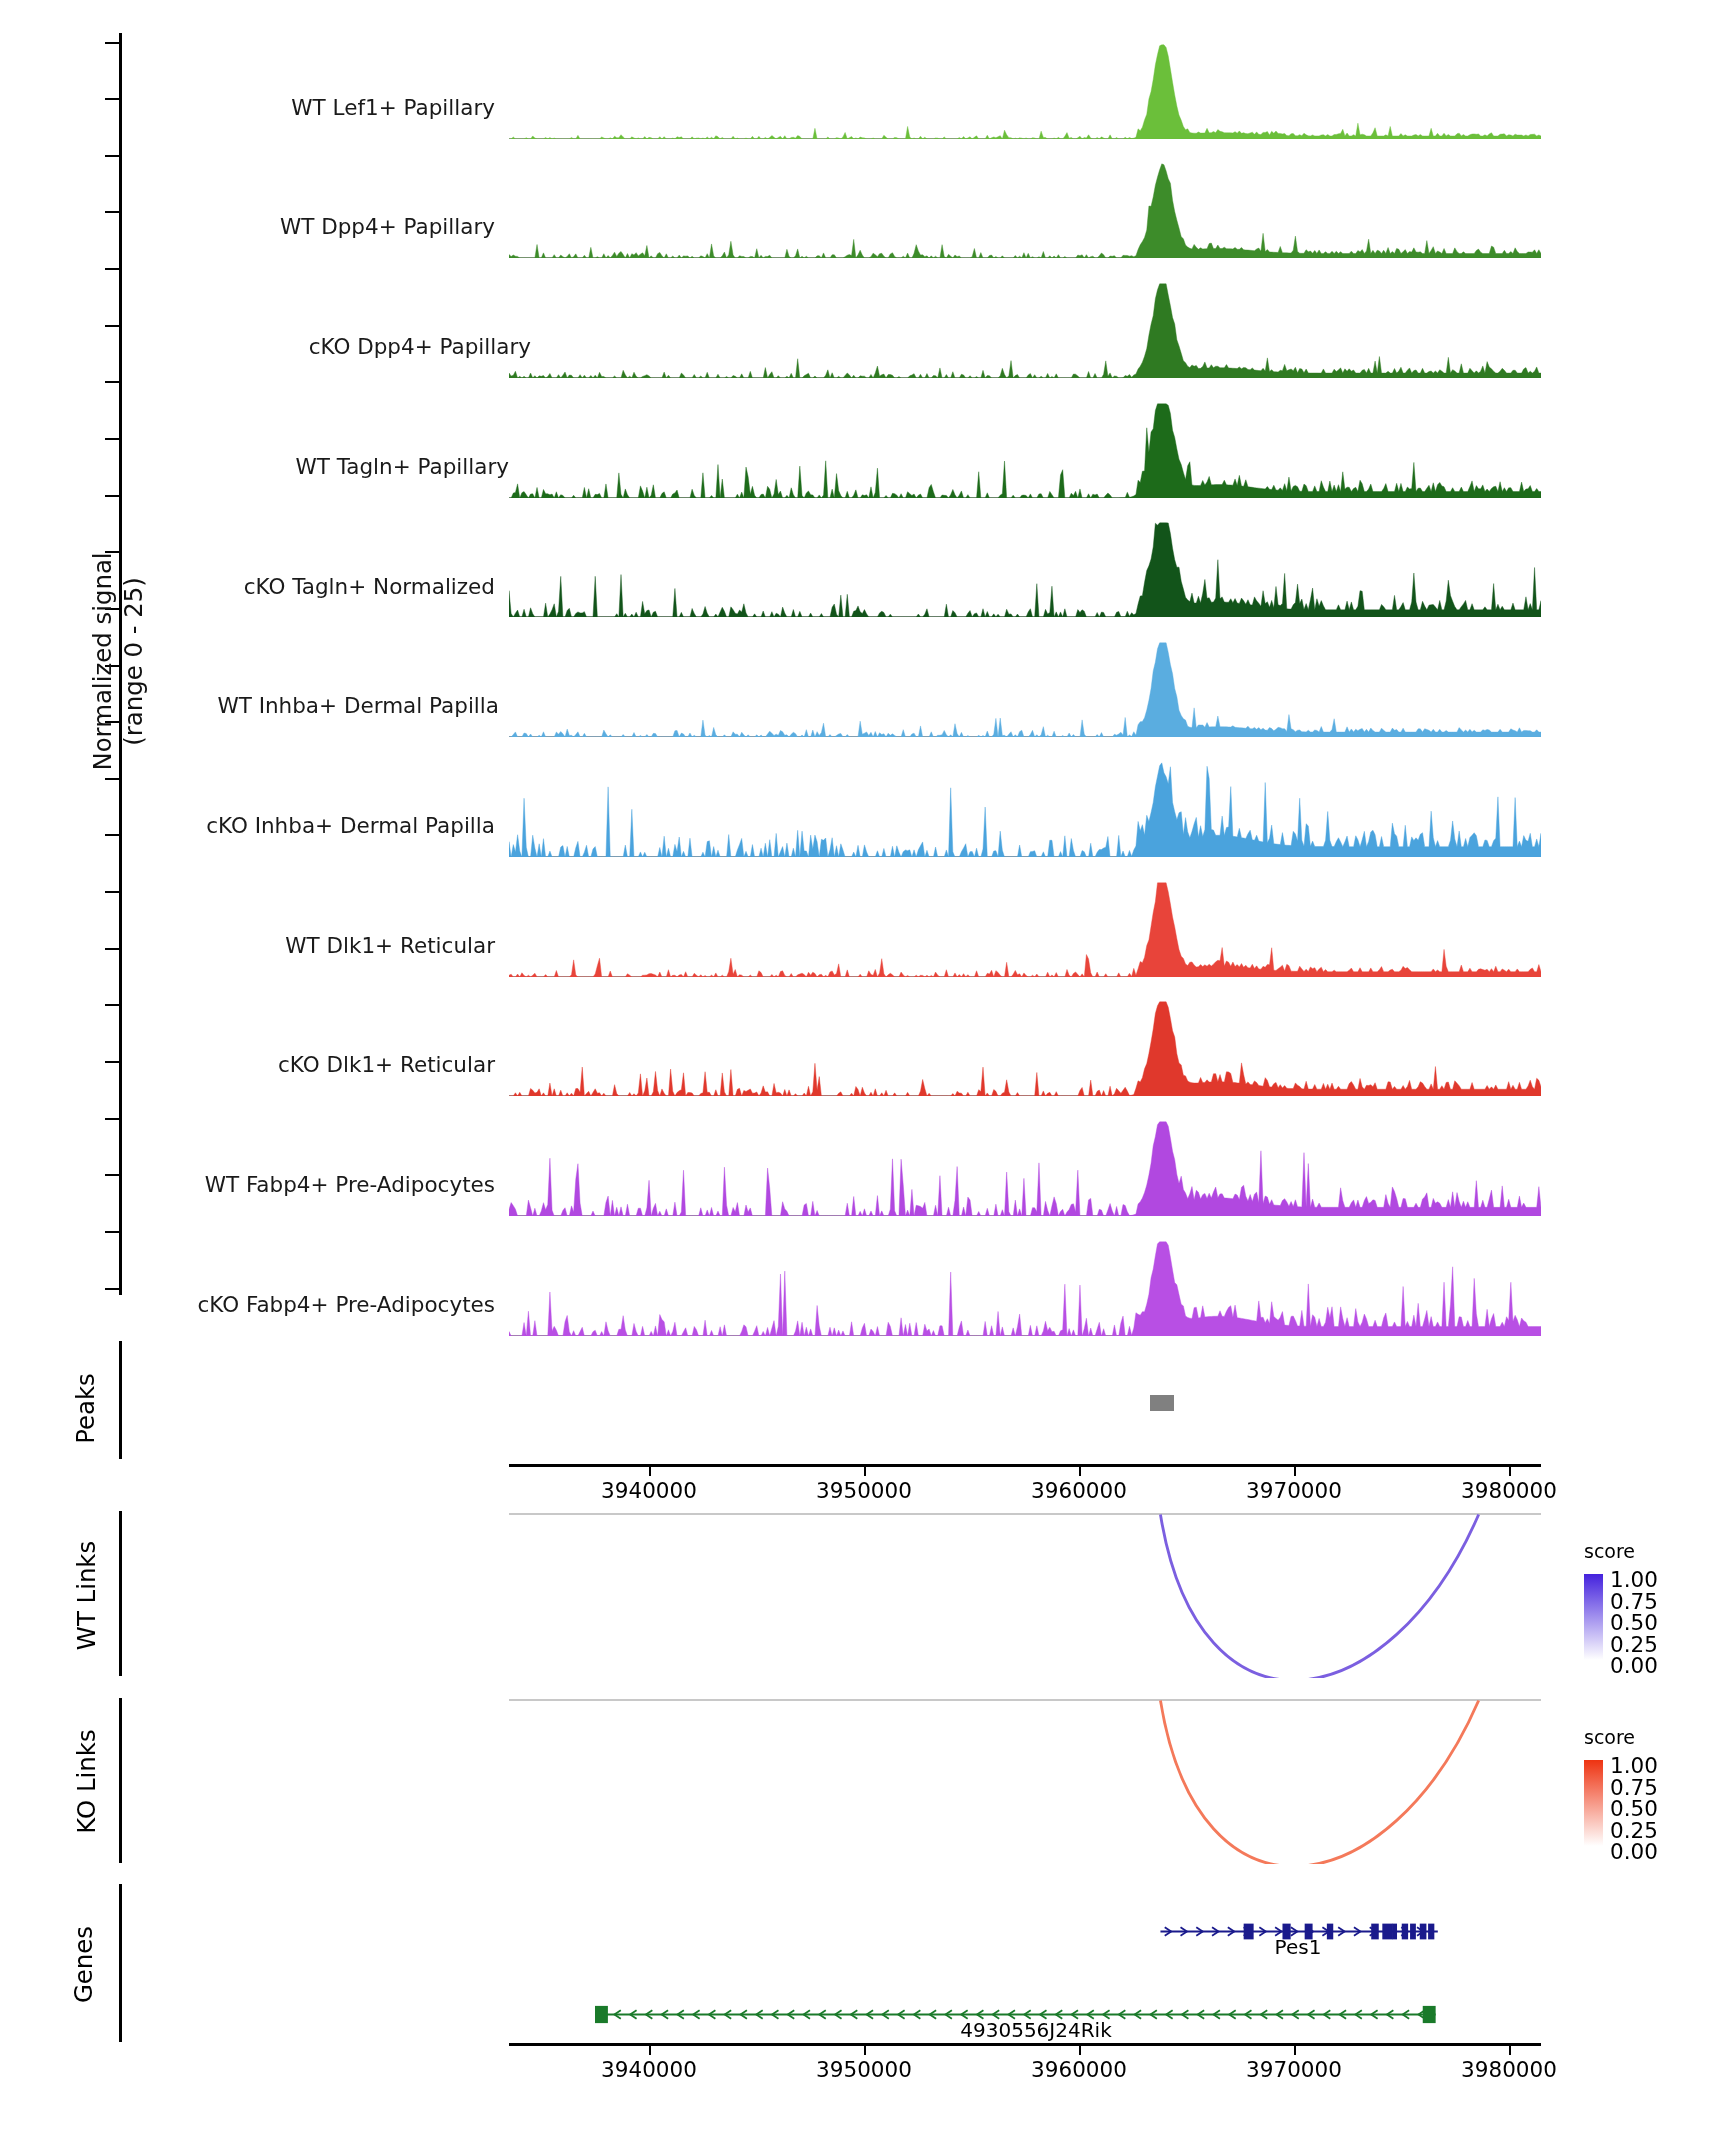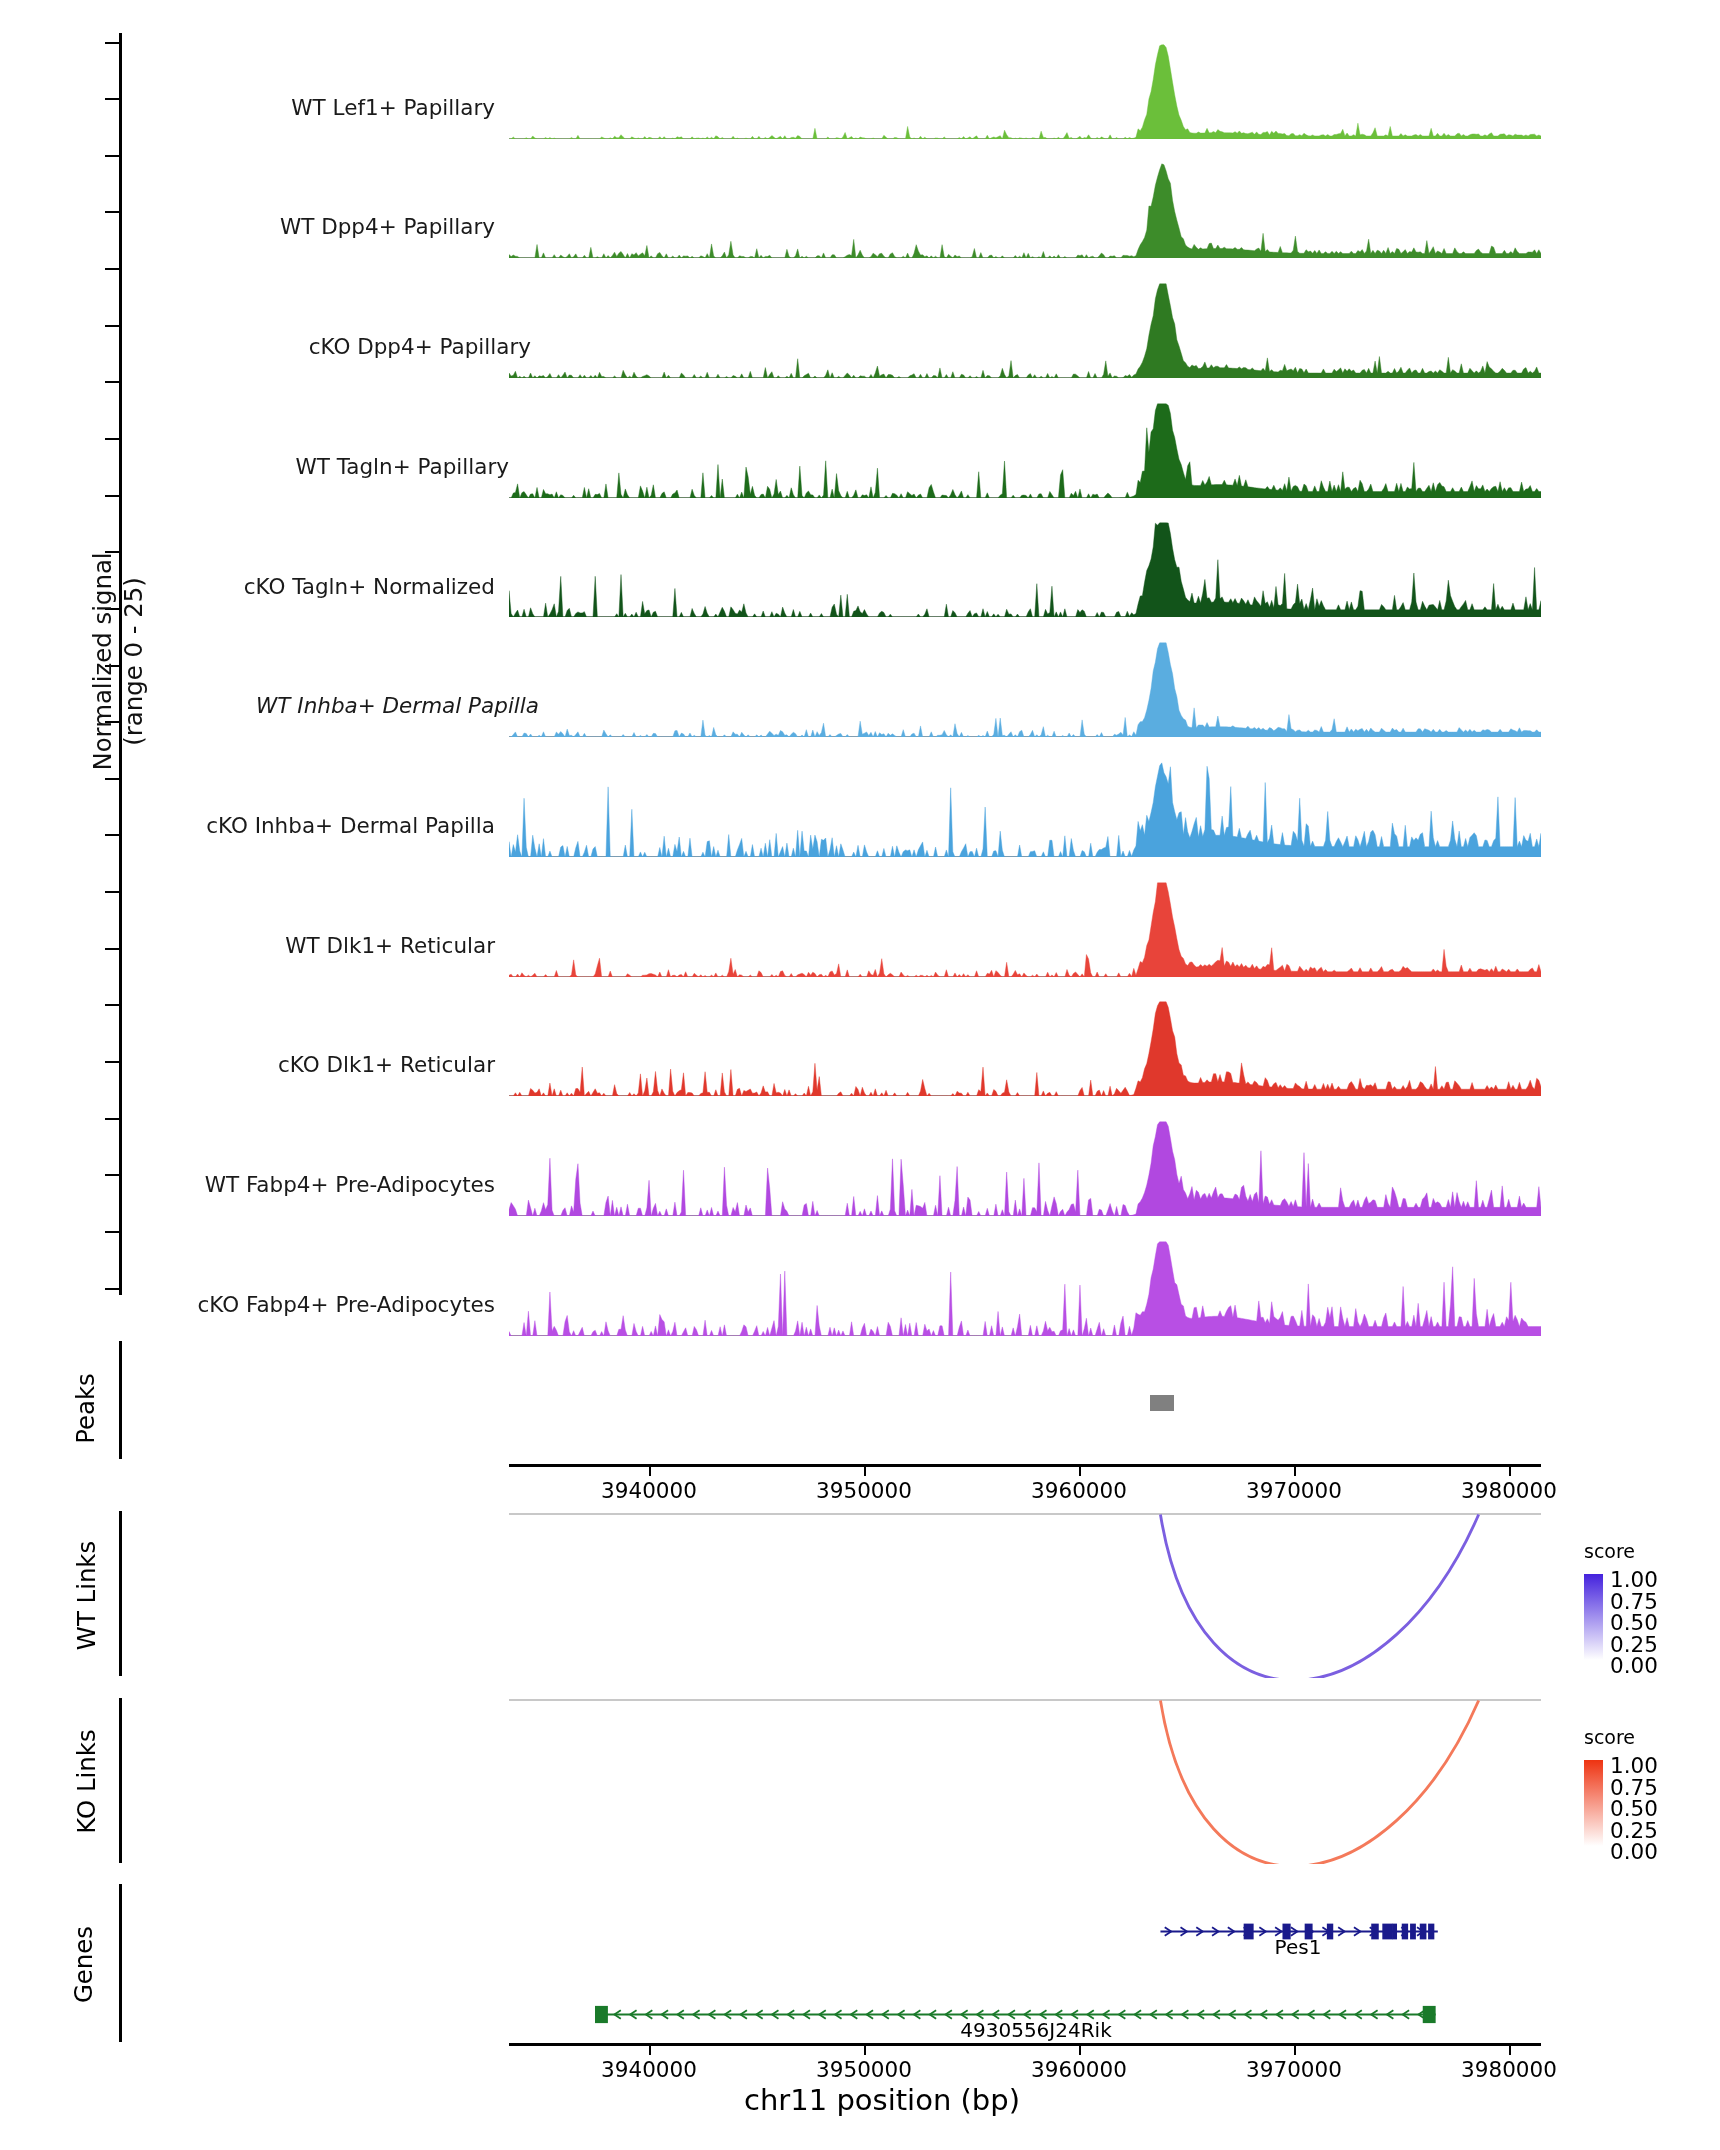--- a/index.html
+++ b/index.html
@@ -273,21 +273,21 @@
           <path d="M 0,136 L 0.0,136.0 L 3.0,136.0 L 6.0,129.1 L 9.0,128.2 L 12.0,116.2 L 15.0,136.0 L 18.0,128.6 L 21.0,127.0 L 24.1,131.6 L 27.1,136.0 L 30.1,130.5 L 33.1,130.1 L 36.1,136.0 L 39.1,121.2 L 42.1,136.0 L 45.1,136.0 L 48.1,124.0 L 51.1,130.1 L 54.1,130.1 L 57.1,131.6 L 60.1,130.5 L 63.1,136.0 L 66.1,127.3 L 69.1,136.0 L 72.2,131.4 L 75.2,132.4 L 78.2,136.0 L 81.2,136.0 L 84.2,136.0 L 87.2,136.0 L 90.2,132.2 L 93.2,136.0 L 96.2,136.0 L 99.2,136.0 L 102.2,136.0 L 105.2,121.2 L 108.2,136.0 L 111.2,123.0 L 114.2,136.0 L 117.2,136.0 L 120.3,130.9 L 123.3,131.2 L 126.3,129.6 L 129.3,136.0 L 132.3,136.0 L 135.3,116.3 L 138.3,136.0 L 141.3,136.0 L 144.3,136.0 L 147.3,136.0 L 150.3,136.0 L 153.3,100.8 L 156.3,130.9 L 159.3,136.0 L 162.3,123.3 L 165.3,131.5 L 168.4,136.0 L 171.4,136.0 L 174.4,136.0 L 177.4,136.0 L 180.4,136.0 L 183.4,119.0 L 186.4,126.3 L 189.4,136.0 L 192.4,120.8 L 195.4,136.0 L 198.4,132.3 L 201.4,117.5 L 204.4,136.0 L 207.4,136.0 L 210.4,136.0 L 213.4,129.8 L 216.5,127.4 L 219.5,136.0 L 222.5,136.0 L 225.5,136.0 L 228.5,130.5 L 231.5,128.9 L 234.5,124.8 L 237.5,136.0 L 240.5,136.0 L 243.5,136.0 L 246.5,136.0 L 249.5,136.0 L 252.5,136.0 L 255.5,123.6 L 258.5,132.4 L 261.5,136.0 L 264.6,136.0 L 267.6,136.0 L 270.6,100.7 L 273.6,136.0 L 276.6,136.0 L 279.6,136.0 L 282.6,132.4 L 285.6,136.0 L 288.6,136.0 L 291.6,89.1 L 294.6,136.0 L 297.6,109.4 L 300.6,136.0 L 303.6,136.0 L 306.6,136.0 L 309.6,136.0 L 312.7,136.0 L 315.7,136.0 L 318.7,130.6 L 321.7,136.0 L 324.7,127.7 L 327.7,136.0 L 330.7,92.6 L 333.7,106.3 L 336.7,130.6 L 339.7,119.7 L 342.7,132.2 L 345.7,136.0 L 348.7,136.0 L 351.7,131.1 L 354.7,130.5 L 357.7,136.0 L 360.8,119.7 L 363.8,123.9 L 366.8,136.0 L 369.8,130.3 L 372.8,110.0 L 375.8,131.1 L 378.8,126.2 L 381.8,136.0 L 384.8,136.0 L 387.8,132.3 L 390.8,136.0 L 393.8,121.7 L 396.8,131.3 L 399.8,136.0 L 402.8,136.0 L 405.8,91.3 L 408.9,132.4 L 411.9,136.0 L 414.9,129.0 L 417.9,126.2 L 420.9,131.4 L 423.9,131.7 L 426.9,136.0 L 429.9,136.0 L 432.9,131.7 L 435.9,136.0 L 438.9,131.9 L 441.9,83.9 L 444.9,136.0 L 447.9,136.0 L 450.9,123.5 L 453.9,136.0 L 457.0,101.8 L 460.0,125.7 L 463.0,132.5 L 466.0,136.0 L 469.0,136.0 L 472.0,126.7 L 475.0,136.0 L 478.0,136.0 L 481.0,132.0 L 484.0,124.6 L 487.0,136.0 L 490.0,136.0 L 493.0,131.6 L 496.0,132.5 L 499.0,131.5 L 502.0,136.0 L 505.1,120.4 L 508.1,136.0 L 511.1,128.2 L 514.1,94.2 L 517.1,136.0 L 520.1,136.0 L 523.1,136.0 L 526.1,132.4 L 529.1,136.0 L 532.1,136.0 L 535.1,129.5 L 538.1,129.9 L 541.1,132.0 L 544.1,136.0 L 547.1,130.0 L 550.1,136.0 L 553.2,136.0 L 556.2,127.2 L 559.2,129.9 L 562.2,132.5 L 565.2,130.4 L 568.2,136.0 L 571.2,132.1 L 574.2,130.4 L 577.2,136.0 L 580.2,136.0 L 583.2,136.0 L 586.2,121.5 L 589.2,117.0 L 592.2,127.2 L 595.2,136.0 L 598.2,136.0 L 601.3,136.0 L 604.3,131.8 L 607.3,132.3 L 610.3,132.5 L 613.3,136.0 L 616.3,131.3 L 619.3,124.0 L 622.3,131.4 L 625.3,136.0 L 628.3,132.0 L 631.3,126.1 L 634.3,136.0 L 637.3,136.0 L 640.3,131.3 L 643.3,136.0 L 646.3,136.0 L 649.4,136.0 L 652.4,136.0 L 655.4,99.2 L 658.4,136.0 L 661.4,136.0 L 664.4,136.0 L 667.4,128.7 L 670.4,136.0 L 673.4,136.0 L 676.4,136.0 L 679.4,136.0 L 682.4,136.0 L 685.4,132.0 L 688.4,129.9 L 691.4,84.2 L 694.4,136.0 L 697.5,136.0 L 700.5,136.0 L 703.5,132.0 L 706.5,136.0 L 709.5,136.0 L 712.5,136.0 L 715.5,132.3 L 718.5,131.9 L 721.5,132.5 L 724.5,136.0 L 727.5,130.3 L 730.5,136.0 L 733.5,136.0 L 736.5,136.0 L 739.5,130.3 L 742.5,130.0 L 745.6,136.0 L 748.6,136.0 L 751.6,136.0 L 754.6,126.8 L 757.6,131.3 L 760.6,136.0 L 763.6,136.0 L 766.6,136.0 L 769.6,103.6 L 772.6,96.3 L 775.6,136.0 L 778.6,136.0 L 781.6,136.0 L 784.6,129.3 L 787.6,132.5 L 790.6,126.6 L 793.7,136.0 L 796.7,123.3 L 799.7,136.0 L 802.7,136.0 L 805.7,136.0 L 808.7,130.1 L 811.7,136.0 L 814.7,130.6 L 817.7,131.8 L 820.7,130.5 L 823.7,136.0 L 826.7,136.0 L 829.7,136.0 L 832.7,132.1 L 835.7,129.1 L 838.7,131.7 L 841.8,135.9 L 844.8,135.9 L 847.8,135.9 L 850.8,135.9 L 853.8,135.8 L 856.8,135.8 L 859.8,135.6 L 862.8,128.1 L 865.8,135.0 L 868.8,134.3 L 871.8,133.1 L 874.8,131.0 L 877.8,111.0 L 880.8,114.1 L 883.8,98.6 L 886.8,98.0 L 889.9,37.6 L 892.9,72.0 L 895.9,43.5 L 898.9,38.9 L 901.9,13.4 L 904.9,4.0 L 907.9,4.0 L 910.9,4.0 L 913.9,4.0 L 916.9,4.0 L 919.9,6.1 L 922.9,17.4 L 925.9,41.0 L 928.9,51.0 L 931.9,67.3 L 934.9,81.5 L 938.0,89.2 L 941.0,100.1 L 944.0,110.1 L 947.0,90.9 L 950.0,85.2 L 953.0,117.6 L 956.0,118.3 L 959.0,118.5 L 962.0,118.5 L 965.0,118.3 L 968.0,111.4 L 971.0,117.9 L 974.0,113.5 L 977.0,105.8 L 980.0,117.4 L 983.0,117.3 L 986.1,117.2 L 989.1,117.2 L 992.1,117.2 L 995.1,117.2 L 998.1,111.0 L 1001.1,117.4 L 1004.1,117.6 L 1007.1,117.8 L 1010.1,118.0 L 1013.1,109.3 L 1016.1,118.6 L 1019.1,104.2 L 1022.1,119.2 L 1025.1,119.6 L 1028.1,110.4 L 1031.1,120.3 L 1034.2,120.7 L 1037.2,121.1 L 1040.2,121.5 L 1043.2,121.9 L 1046.2,122.2 L 1049.2,122.6 L 1052.2,123.0 L 1055.2,123.3 L 1058.2,119.9 L 1061.2,123.9 L 1064.2,124.2 L 1067.2,118.0 L 1070.2,124.8 L 1073.2,125.0 L 1076.2,121.8 L 1079.2,125.4 L 1082.3,115.9 L 1085.3,125.8 L 1088.3,106.7 L 1091.3,126.1 L 1094.3,119.8 L 1097.3,118.3 L 1100.3,120.3 L 1103.3,126.5 L 1106.3,126.6 L 1109.3,116.5 L 1112.3,118.7 L 1115.3,126.8 L 1118.3,126.8 L 1121.3,126.8 L 1124.3,119.0 L 1127.3,126.9 L 1130.4,126.9 L 1133.4,111.8 L 1136.4,120.7 L 1139.4,127.0 L 1142.4,127.0 L 1145.4,112.2 L 1148.4,127.0 L 1151.4,117.9 L 1154.4,127.0 L 1157.4,117.3 L 1160.4,127.0 L 1163.4,99.3 L 1166.4,123.6 L 1169.4,120.8 L 1172.4,121.1 L 1175.4,127.0 L 1178.5,122.7 L 1181.5,121.1 L 1184.5,127.0 L 1187.5,111.0 L 1190.5,116.0 L 1193.5,127.0 L 1196.5,127.0 L 1199.5,123.4 L 1202.5,116.5 L 1205.5,127.0 L 1208.5,127.0 L 1211.5,127.0 L 1214.5,127.0 L 1217.5,127.0 L 1220.5,122.7 L 1223.5,115.8 L 1226.6,127.0 L 1229.6,127.0 L 1232.6,127.0 L 1235.6,127.0 L 1238.6,115.4 L 1241.6,127.0 L 1244.6,115.5 L 1247.6,127.0 L 1250.6,127.0 L 1253.6,120.6 L 1256.6,123.4 L 1259.6,122.7 L 1262.6,86.1 L 1265.6,127.0 L 1268.6,122.2 L 1271.6,122.0 L 1274.7,127.0 L 1277.7,127.0 L 1280.7,122.4 L 1283.7,118.2 L 1286.7,127.0 L 1289.7,114.7 L 1292.7,127.0 L 1295.7,117.3 L 1298.7,114.2 L 1301.7,119.2 L 1304.7,120.2 L 1307.7,127.0 L 1310.7,127.0 L 1313.7,127.0 L 1316.7,121.6 L 1319.7,127.0 L 1322.8,127.0 L 1325.8,127.0 L 1328.8,120.7 L 1331.8,127.0 L 1334.8,127.0 L 1337.8,127.0 L 1340.8,119.8 L 1343.8,112.0 L 1346.8,127.0 L 1349.8,118.6 L 1352.8,123.1 L 1355.8,123.1 L 1358.8,117.6 L 1361.8,127.0 L 1364.8,123.4 L 1367.8,127.0 L 1370.9,122.6 L 1373.9,120.2 L 1376.9,119.5 L 1379.9,127.0 L 1382.9,113.2 L 1385.9,127.0 L 1388.9,121.6 L 1391.9,127.0 L 1394.9,121.8 L 1397.9,121.5 L 1400.9,127.0 L 1403.9,127.0 L 1406.9,127.0 L 1409.9,127.0 L 1412.9,113.7 L 1415.9,127.0 L 1419.0,123.5 L 1422.0,123.2 L 1425.0,118.5 L 1428.0,127.0 L 1431.0,127.0 L 1434.0,122.7 L 1437.0,127.0 L 1440.0,127.0 L 1440,136 Z" fill="#1d6b1a" stroke="#1d6b1a" stroke-width="0.6"></path>
         </svg>
       </div>
       <div class="track-label" style="top: 574px; right: 1226px;">cKO Tagln+ Normalized</div>
       <div class="track" style="top: 520px;">
         <div class="track-baseline"></div>
         <svg class="track-canvas" viewBox="0 0 1440 136" preserveAspectRatio="none">
           <path d="M 0,136 L 0.0,99.1 L 3.0,131.1 L 6.0,136.0 L 9.0,130.6 L 12.0,126.3 L 15.0,136.0 L 18.0,136.0 L 21.0,125.1 L 24.1,136.0 L 27.1,136.0 L 30.1,123.1 L 33.1,131.4 L 36.1,136.0 L 39.1,136.0 L 42.1,136.0 L 45.1,136.0 L 48.1,136.0 L 51.1,116.6 L 54.1,136.0 L 57.1,131.9 L 60.1,125.7 L 63.1,117.5 L 66.1,136.0 L 69.1,128.1 L 72.2,79.0 L 75.2,136.0 L 78.2,136.0 L 81.2,127.0 L 84.2,123.9 L 87.2,136.0 L 90.2,136.0 L 93.2,131.1 L 96.2,128.9 L 99.2,130.3 L 102.2,130.3 L 105.2,128.5 L 108.2,136.0 L 111.2,136.0 L 114.2,136.0 L 117.2,136.0 L 120.3,78.9 L 123.3,136.0 L 126.3,136.0 L 129.3,136.0 L 132.3,136.0 L 135.3,136.0 L 138.3,136.0 L 141.3,136.0 L 144.3,136.0 L 147.3,136.0 L 150.3,131.4 L 153.3,136.0 L 156.3,76.5 L 159.3,136.0 L 162.3,130.8 L 165.3,136.0 L 168.4,136.0 L 171.4,131.9 L 174.4,136.0 L 177.4,129.2 L 180.4,136.0 L 183.4,136.0 L 186.4,114.2 L 189.4,131.5 L 192.4,127.0 L 195.4,126.1 L 198.4,136.0 L 201.4,129.3 L 204.4,128.1 L 207.4,136.0 L 210.4,136.0 L 213.4,136.0 L 216.5,136.0 L 219.5,136.0 L 222.5,136.0 L 225.5,136.0 L 228.5,136.0 L 231.5,96.0 L 234.5,136.0 L 237.5,136.0 L 240.5,129.5 L 243.5,136.0 L 246.5,136.0 L 249.5,136.0 L 252.5,136.0 L 255.5,124.0 L 258.5,131.0 L 261.5,136.0 L 264.6,136.0 L 267.6,136.0 L 270.6,131.9 L 273.6,121.3 L 276.6,130.7 L 279.6,136.0 L 282.6,136.0 L 285.6,136.0 L 288.6,131.9 L 291.6,136.0 L 294.6,129.0 L 297.6,122.4 L 300.6,128.1 L 303.6,136.0 L 306.6,136.0 L 309.6,121.8 L 312.7,125.7 L 315.7,130.8 L 318.7,131.9 L 321.7,126.3 L 324.7,129.0 L 327.7,117.5 L 330.7,130.3 L 333.7,136.0 L 336.7,136.0 L 339.7,136.0 L 342.7,131.6 L 345.7,136.0 L 348.7,136.0 L 351.7,136.0 L 354.7,127.6 L 357.7,136.0 L 360.8,136.0 L 363.8,136.0 L 366.8,128.5 L 369.8,136.0 L 372.8,130.7 L 375.8,132.0 L 378.8,136.0 L 381.8,122.1 L 384.8,130.5 L 387.8,136.0 L 390.8,136.0 L 393.8,136.0 L 396.8,125.5 L 399.8,136.0 L 402.8,136.0 L 405.8,128.1 L 408.9,136.0 L 411.9,136.0 L 414.9,136.0 L 417.9,136.0 L 420.9,130.4 L 423.9,136.0 L 426.9,136.0 L 429.9,136.0 L 432.9,136.0 L 435.9,131.1 L 438.9,136.0 L 441.9,136.0 L 444.9,136.0 L 447.9,136.0 L 450.9,122.5 L 453.9,117.8 L 457.0,132.0 L 460.0,136.0 L 463.0,105.3 L 466.0,136.0 L 469.0,136.0 L 472.0,104.2 L 475.0,136.0 L 478.0,136.0 L 481.0,128.0 L 484.0,127.0 L 487.0,120.5 L 490.0,128.7 L 493.0,131.1 L 496.0,125.6 L 499.0,131.7 L 502.0,136.0 L 505.1,136.0 L 508.1,136.0 L 511.1,136.0 L 514.1,136.0 L 517.1,130.3 L 520.1,128.1 L 523.1,129.7 L 526.1,136.0 L 529.1,136.0 L 532.1,132.0 L 535.1,136.0 L 538.1,136.0 L 541.1,136.0 L 544.1,136.0 L 547.1,136.0 L 550.1,136.0 L 553.2,136.0 L 556.2,136.0 L 559.2,136.0 L 562.2,136.0 L 565.2,136.0 L 568.2,136.0 L 571.2,131.8 L 574.2,136.0 L 577.2,136.0 L 580.2,132.0 L 583.2,124.5 L 586.2,136.0 L 589.2,136.0 L 592.2,136.0 L 595.2,136.0 L 598.2,136.0 L 601.3,136.0 L 604.3,136.0 L 607.3,136.0 L 610.3,118.0 L 613.3,136.0 L 616.3,136.0 L 619.3,127.0 L 622.3,130.0 L 625.3,136.0 L 628.3,136.0 L 631.3,136.0 L 634.3,136.0 L 637.3,136.0 L 640.3,130.7 L 643.3,127.0 L 646.3,136.0 L 649.4,131.5 L 652.4,130.3 L 655.4,136.0 L 658.4,136.0 L 661.4,124.4 L 664.4,136.0 L 667.4,128.3 L 670.4,136.0 L 673.4,136.0 L 676.4,131.6 L 679.4,136.0 L 682.4,132.0 L 685.4,136.0 L 688.4,136.0 L 691.4,136.0 L 694.4,125.1 L 697.5,132.0 L 700.5,131.7 L 703.5,136.0 L 706.5,136.0 L 709.5,131.9 L 712.5,136.0 L 715.5,136.0 L 718.5,136.0 L 721.5,136.0 L 724.5,129.0 L 727.5,124.4 L 730.5,136.0 L 733.5,136.0 L 736.5,89.3 L 739.5,136.0 L 742.5,136.0 L 745.6,136.0 L 748.6,125.3 L 751.6,131.7 L 754.6,129.7 L 757.6,92.8 L 760.6,136.0 L 763.6,128.8 L 766.6,136.0 L 769.6,128.9 L 772.6,136.0 L 775.6,124.5 L 778.6,136.0 L 781.6,136.0 L 784.6,136.0 L 787.6,136.0 L 790.6,136.0 L 793.7,125.6 L 796.7,129.7 L 799.7,125.9 L 802.7,128.0 L 805.7,136.0 L 808.7,136.0 L 811.7,136.0 L 814.7,136.0 L 817.7,136.0 L 820.7,129.7 L 823.7,136.0 L 826.7,129.1 L 829.7,129.6 L 832.7,136.0 L 835.7,136.0 L 838.7,135.9 L 841.8,135.9 L 844.8,135.9 L 847.8,129.4 L 850.8,128.2 L 853.8,135.8 L 856.8,135.7 L 859.8,135.6 L 862.8,127.9 L 865.8,135.0 L 868.8,130.0 L 871.8,133.0 L 874.8,131.0 L 877.8,117.8 L 880.8,106.5 L 883.8,106.1 L 886.8,87.4 L 889.9,70.9 L 892.9,64.1 L 895.9,54.7 L 898.9,37.7 L 901.9,4.5 L 904.9,7.2 L 907.9,4.0 L 910.9,4.0 L 913.9,4.0 L 916.9,4.0 L 919.9,4.2 L 922.9,19.0 L 925.9,39.5 L 928.9,55.8 L 931.9,66.3 L 934.9,66.1 L 938.0,86.0 L 941.0,96.8 L 944.0,108.3 L 947.0,112.1 L 950.0,114.4 L 953.0,102.5 L 956.0,116.3 L 959.0,116.5 L 962.0,106.9 L 965.0,116.3 L 968.0,102.7 L 971.0,83.4 L 974.0,109.8 L 977.0,109.0 L 980.0,115.2 L 983.0,115.1 L 986.1,109.5 L 989.1,55.7 L 992.1,110.2 L 995.1,107.8 L 998.1,115.1 L 1001.1,115.2 L 1004.1,115.4 L 1007.1,110.4 L 1010.1,115.9 L 1013.1,110.1 L 1016.1,116.5 L 1019.1,116.9 L 1022.1,109.5 L 1025.1,113.2 L 1028.1,118.1 L 1031.1,111.8 L 1034.2,118.9 L 1037.2,119.3 L 1040.2,107.8 L 1043.2,113.3 L 1046.2,116.6 L 1049.2,121.0 L 1052.2,99.2 L 1055.2,117.2 L 1058.2,114.6 L 1061.2,122.5 L 1064.2,112.7 L 1067.2,123.2 L 1070.2,93.2 L 1073.2,118.9 L 1076.2,120.0 L 1079.2,117.0 L 1082.3,74.9 L 1085.3,124.6 L 1088.3,124.8 L 1091.3,124.9 L 1094.3,118.9 L 1097.3,115.7 L 1100.3,89.9 L 1103.3,116.9 L 1106.3,110.8 L 1109.3,125.5 L 1112.3,117.2 L 1115.3,125.7 L 1118.3,111.6 L 1121.3,95.4 L 1124.3,125.8 L 1127.3,110.4 L 1130.4,121.0 L 1133.4,113.0 L 1136.4,120.3 L 1139.4,125.9 L 1142.4,125.9 L 1145.4,125.9 L 1148.4,125.9 L 1151.4,125.9 L 1154.4,125.9 L 1157.4,118.9 L 1160.4,126.0 L 1163.4,126.0 L 1166.4,126.0 L 1169.4,113.7 L 1172.4,126.0 L 1175.4,114.9 L 1178.5,126.0 L 1181.5,126.0 L 1184.5,120.8 L 1187.5,99.1 L 1190.5,99.9 L 1193.5,126.0 L 1196.5,126.0 L 1199.5,126.0 L 1202.5,126.0 L 1205.5,126.0 L 1208.5,126.0 L 1211.5,126.0 L 1214.5,126.0 L 1217.5,118.3 L 1220.5,121.5 L 1223.5,126.0 L 1226.6,126.0 L 1229.6,126.0 L 1232.6,126.0 L 1235.6,105.7 L 1238.6,126.0 L 1241.6,126.0 L 1244.6,121.3 L 1247.6,115.8 L 1250.6,126.0 L 1253.6,126.0 L 1256.6,126.0 L 1259.6,115.0 L 1262.6,74.3 L 1265.6,114.9 L 1268.6,126.0 L 1271.6,126.0 L 1274.7,114.0 L 1277.7,120.7 L 1280.7,126.0 L 1283.7,119.4 L 1286.7,118.8 L 1289.7,118.5 L 1292.7,122.0 L 1295.7,126.0 L 1298.7,112.8 L 1301.7,126.0 L 1304.7,126.0 L 1307.7,113.6 L 1310.7,84.4 L 1313.7,106.0 L 1316.7,113.8 L 1319.7,121.4 L 1322.8,126.0 L 1325.8,126.0 L 1328.8,121.5 L 1331.8,117.6 L 1334.8,112.7 L 1337.8,126.0 L 1340.8,126.0 L 1343.8,117.3 L 1346.8,126.0 L 1349.8,126.0 L 1352.8,126.0 L 1355.8,126.0 L 1358.8,126.0 L 1361.8,121.7 L 1364.8,126.0 L 1367.8,126.0 L 1370.9,126.0 L 1373.9,89.1 L 1376.9,126.0 L 1379.9,118.1 L 1382.9,126.0 L 1385.9,120.9 L 1388.9,126.0 L 1391.9,126.0 L 1394.9,126.0 L 1397.9,126.0 L 1400.9,116.5 L 1403.9,126.0 L 1406.9,126.0 L 1409.9,126.0 L 1412.9,126.0 L 1415.9,126.0 L 1419.0,107.7 L 1422.0,126.0 L 1425.0,117.2 L 1428.0,126.0 L 1431.0,66.6 L 1434.0,126.0 L 1437.0,126.0 L 1440.0,113.1 L 1440,136 Z" fill="#12541a" stroke="#12541a" stroke-width="0.6"></path>
         </svg>
       </div>
-      <div class="track-label" style="top: 693px; right: 1182px; font-style: italic;">WT Inhba+ Dermal Papilla</div>
+      <div class="track-label" style="top: 693px; right: 1222px;">WT Inhba+ Dermal Papilla</div>
       <div class="track" style="top: 640px;">
         <div class="track-baseline"></div>
         <svg class="track-canvas" viewBox="0 0 1440 136" preserveAspectRatio="none">
           <path d="M 0,136 L 0.0,136.0 L 3.0,136.0 L 6.0,132.6 L 9.0,128.9 L 12.0,136.0 L 15.0,136.0 L 18.0,136.0 L 21.0,130.4 L 24.1,131.2 L 27.1,136.0 L 30.1,131.8 L 33.1,136.0 L 36.1,136.0 L 39.1,136.0 L 42.1,133.6 L 45.1,136.0 L 48.1,128.7 L 51.1,136.0 L 54.1,136.0 L 57.1,136.0 L 60.1,136.0 L 63.1,136.0 L 66.1,129.0 L 69.1,132.0 L 72.2,128.3 L 75.2,131.6 L 78.2,136.0 L 81.2,124.9 L 84.2,133.8 L 87.2,133.7 L 90.2,136.0 L 93.2,132.5 L 96.2,128.8 L 99.2,136.0 L 102.2,136.0 L 105.2,130.9 L 108.2,136.0 L 111.2,136.0 L 114.2,136.0 L 117.2,136.0 L 120.3,136.0 L 123.3,136.0 L 126.3,136.0 L 129.3,136.0 L 132.3,126.3 L 135.3,131.5 L 138.3,136.0 L 141.3,133.0 L 144.3,136.0 L 147.3,136.0 L 150.3,136.0 L 153.3,136.0 L 156.3,136.0 L 159.3,132.5 L 162.3,136.0 L 165.3,136.0 L 168.4,136.0 L 171.4,136.0 L 174.4,129.7 L 177.4,136.0 L 180.4,136.0 L 183.4,133.9 L 186.4,136.0 L 189.4,136.0 L 192.4,132.6 L 195.4,136.0 L 198.4,136.0 L 201.4,130.9 L 204.4,131.2 L 207.4,136.0 L 210.4,136.0 L 213.4,136.0 L 216.5,136.0 L 219.5,136.0 L 222.5,136.0 L 225.5,136.0 L 228.5,136.0 L 231.5,127.3 L 234.5,126.8 L 237.5,136.0 L 240.5,130.5 L 243.5,131.8 L 246.5,136.0 L 249.5,136.0 L 252.5,130.4 L 255.5,136.0 L 258.5,133.6 L 261.5,136.0 L 264.6,136.0 L 267.6,136.0 L 270.6,112.3 L 273.6,133.6 L 276.6,136.0 L 279.6,134.0 L 282.6,136.0 L 285.6,122.6 L 288.6,133.0 L 291.6,136.0 L 294.6,136.0 L 297.6,136.0 L 300.6,132.9 L 303.6,136.0 L 306.6,136.0 L 309.6,136.0 L 312.7,128.8 L 315.7,132.1 L 318.7,132.1 L 321.7,136.0 L 324.7,129.3 L 327.7,133.3 L 330.7,136.0 L 333.7,132.9 L 336.7,136.0 L 339.7,136.0 L 342.7,136.0 L 345.7,133.0 L 348.7,136.0 L 351.7,133.2 L 354.7,136.0 L 357.7,136.0 L 360.8,131.9 L 363.8,127.8 L 366.8,130.9 L 369.8,133.8 L 372.8,132.0 L 375.8,133.7 L 378.8,126.9 L 381.8,128.8 L 384.8,133.6 L 387.8,132.9 L 390.8,136.0 L 393.8,132.3 L 396.8,129.2 L 399.8,131.3 L 402.8,136.0 L 405.8,136.0 L 408.9,133.2 L 411.9,136.0 L 414.9,125.7 L 417.9,136.0 L 420.9,136.0 L 423.9,126.2 L 426.9,136.0 L 429.9,128.5 L 432.9,133.9 L 435.9,129.7 L 438.9,116.6 L 441.9,136.0 L 444.9,136.0 L 447.9,132.6 L 450.9,136.0 L 453.9,136.0 L 457.0,133.9 L 460.0,131.9 L 463.0,131.0 L 466.0,136.0 L 469.0,136.0 L 472.0,132.5 L 475.0,136.0 L 478.0,136.0 L 481.0,136.0 L 484.0,136.0 L 487.0,136.0 L 490.0,113.8 L 493.0,132.1 L 496.0,130.6 L 499.0,128.9 L 502.0,134.0 L 505.1,129.4 L 508.1,136.0 L 511.1,128.3 L 514.1,136.0 L 517.1,130.0 L 520.1,132.6 L 523.1,131.4 L 526.1,136.0 L 529.1,130.7 L 532.1,133.7 L 535.1,131.6 L 538.1,133.8 L 541.1,136.0 L 544.1,136.0 L 547.1,136.0 L 550.1,125.7 L 553.2,136.0 L 556.2,136.0 L 559.2,136.0 L 562.2,131.9 L 565.2,130.6 L 568.2,136.0 L 571.2,136.0 L 574.2,120.5 L 577.2,136.0 L 580.2,136.0 L 583.2,136.0 L 586.2,136.0 L 589.2,128.7 L 592.2,136.0 L 595.2,136.0 L 598.2,133.6 L 601.3,133.6 L 604.3,132.8 L 607.3,126.8 L 610.3,132.7 L 613.3,136.0 L 616.3,133.0 L 619.3,136.0 L 622.3,117.4 L 625.3,131.2 L 628.3,136.0 L 631.3,129.5 L 634.3,136.0 L 637.3,136.0 L 640.3,134.0 L 643.3,136.0 L 646.3,136.0 L 649.4,136.0 L 652.4,136.0 L 655.4,133.7 L 658.4,136.0 L 661.4,133.9 L 664.4,136.0 L 667.4,127.7 L 670.4,136.0 L 673.4,136.0 L 676.4,132.3 L 679.4,109.9 L 682.4,136.0 L 685.4,109.4 L 688.4,134.0 L 691.4,133.7 L 694.4,136.0 L 697.5,132.1 L 700.5,128.6 L 703.5,136.0 L 706.5,132.8 L 709.5,136.0 L 712.5,128.5 L 715.5,126.6 L 718.5,136.0 L 721.5,136.0 L 724.5,136.0 L 727.5,132.5 L 730.5,126.7 L 733.5,136.0 L 736.5,132.8 L 739.5,136.0 L 742.5,132.9 L 745.6,121.5 L 748.6,136.0 L 751.6,133.5 L 754.6,136.0 L 757.6,136.0 L 760.6,127.9 L 763.6,136.0 L 766.6,136.0 L 769.6,136.0 L 772.6,134.0 L 775.6,136.0 L 778.6,136.0 L 781.6,130.4 L 784.6,136.0 L 787.6,132.5 L 790.6,136.0 L 793.7,136.0 L 796.7,136.0 L 799.7,112.0 L 802.7,132.1 L 805.7,136.0 L 808.7,136.0 L 811.7,136.0 L 814.7,136.0 L 817.7,136.0 L 820.7,132.6 L 823.7,136.0 L 826.7,129.8 L 829.7,136.0 L 832.7,136.0 L 835.7,136.0 L 838.7,136.0 L 841.8,136.0 L 844.8,132.1 L 847.8,133.4 L 850.8,131.7 L 853.8,129.4 L 856.8,133.1 L 859.8,108.6 L 862.8,135.7 L 865.8,133.1 L 868.8,135.3 L 871.8,128.6 L 874.8,133.6 L 877.8,118.8 L 880.8,114.6 L 883.8,114.4 L 886.8,108.9 L 889.9,98.3 L 892.9,84.6 L 895.9,68.0 L 898.9,43.5 L 901.9,31.0 L 904.9,12.4 L 907.9,4.0 L 910.9,4.0 L 913.9,4.0 L 916.9,4.0 L 919.9,17.4 L 922.9,34.4 L 925.9,47.2 L 928.9,68.0 L 931.9,79.5 L 934.9,98.4 L 938.0,105.8 L 941.0,110.4 L 944.0,112.3 L 947.0,120.9 L 950.0,122.2 L 953.0,122.8 L 956.0,95.2 L 959.0,122.9 L 962.0,119.1 L 965.0,119.2 L 968.0,119.3 L 971.0,122.2 L 974.0,115.8 L 977.0,121.9 L 980.0,121.8 L 983.0,121.7 L 986.1,121.6 L 989.1,106.6 L 992.1,121.6 L 995.1,121.6 L 998.1,121.7 L 1001.1,121.8 L 1004.1,121.9 L 1007.1,122.1 L 1010.1,120.3 L 1013.1,122.5 L 1016.1,122.7 L 1019.1,122.9 L 1022.1,123.2 L 1025.1,123.4 L 1028.1,123.7 L 1031.1,120.8 L 1034.2,124.3 L 1037.2,124.6 L 1040.2,122.6 L 1043.2,125.2 L 1046.2,122.8 L 1049.2,125.8 L 1052.2,123.7 L 1055.2,126.3 L 1058.2,126.5 L 1061.2,122.7 L 1064.2,124.2 L 1067.2,127.2 L 1070.2,125.3 L 1073.2,122.5 L 1076.2,123.1 L 1079.2,124.3 L 1082.3,124.4 L 1085.3,128.2 L 1088.3,104.6 L 1091.3,124.6 L 1094.3,125.7 L 1097.3,128.6 L 1100.3,126.5 L 1103.3,126.1 L 1106.3,128.8 L 1109.3,128.8 L 1112.3,128.9 L 1115.3,126.5 L 1118.3,129.0 L 1121.3,129.0 L 1124.3,126.2 L 1127.3,126.8 L 1130.4,129.1 L 1133.4,121.3 L 1136.4,129.1 L 1139.4,129.1 L 1142.4,129.1 L 1145.4,129.1 L 1148.4,125.6 L 1151.4,110.4 L 1154.4,129.1 L 1157.4,129.1 L 1160.4,129.1 L 1163.4,129.1 L 1166.4,129.1 L 1169.4,121.7 L 1172.4,129.1 L 1175.4,124.7 L 1178.5,129.1 L 1181.5,125.0 L 1184.5,127.1 L 1187.5,125.2 L 1190.5,124.0 L 1193.5,129.1 L 1196.5,125.2 L 1199.5,129.1 L 1202.5,123.5 L 1205.5,126.9 L 1208.5,129.1 L 1211.5,129.1 L 1214.5,129.1 L 1217.5,123.6 L 1220.5,126.7 L 1223.5,129.1 L 1226.6,129.1 L 1229.6,129.1 L 1232.6,123.5 L 1235.6,126.7 L 1238.6,125.6 L 1241.6,129.1 L 1244.6,129.1 L 1247.6,123.6 L 1250.6,129.1 L 1253.6,129.1 L 1256.6,129.1 L 1259.6,129.1 L 1262.6,129.1 L 1265.6,129.1 L 1268.6,124.6 L 1271.6,124.6 L 1274.7,129.1 L 1277.7,124.3 L 1280.7,125.5 L 1283.7,126.6 L 1286.7,129.1 L 1289.7,125.2 L 1292.7,129.1 L 1295.7,129.1 L 1298.7,125.3 L 1301.7,129.1 L 1304.7,129.1 L 1307.7,126.9 L 1310.7,129.1 L 1313.7,129.1 L 1316.7,129.1 L 1319.7,129.1 L 1322.8,129.1 L 1325.8,122.8 L 1328.8,126.1 L 1331.8,129.1 L 1334.8,126.3 L 1337.8,129.1 L 1340.8,125.2 L 1343.8,129.1 L 1346.8,126.5 L 1349.8,129.1 L 1352.8,129.1 L 1355.8,129.1 L 1358.8,125.9 L 1361.8,126.8 L 1364.8,125.4 L 1367.8,126.2 L 1370.9,129.1 L 1373.9,129.1 L 1376.9,129.1 L 1379.9,129.1 L 1382.9,125.2 L 1385.9,129.1 L 1388.9,129.1 L 1391.9,129.1 L 1394.9,129.1 L 1397.9,124.5 L 1400.9,126.3 L 1403.9,127.1 L 1406.9,129.1 L 1409.9,123.1 L 1412.9,129.1 L 1415.9,126.8 L 1419.0,126.8 L 1422.0,127.2 L 1425.0,127.1 L 1428.0,129.1 L 1431.0,129.1 L 1434.0,125.9 L 1437.0,129.1 L 1440.0,129.1 L 1440,136 Z" fill="#5aade0" stroke="#5aade0" stroke-width="0.6"></path>
         </svg>
       </div>
       <div class="track-label" style="top: 813px; right: 1226px;">cKO Inhba+ Dermal Papilla</div>
       <div class="track" style="top: 760px;">
         <div class="track-baseline"></div>
         <svg class="track-canvas" viewBox="0 0 1440 136" preserveAspectRatio="none">
@@ -483,16 +483,15 @@
       <div class="axis-tick-label" style="left: 649px; top: 2057px;">3940000</div>
       <div class="axis-tick" style="left: 864px; top: 2046px;"></div>
       <div class="axis-tick-label" style="left: 864px; top: 2057px;">3950000</div>
       <div class="axis-tick" style="left: 1079px; top: 2046px;"></div>
       <div class="axis-tick-label" style="left: 1079px; top: 2057px;">3960000</div>
       <div class="axis-tick" style="left: 1294px; top: 2046px;"></div>
       <div class="axis-tick-label" style="left: 1294px; top: 2057px;">3970000</div>
       <div class="axis-tick" style="left: 1509px; top: 2046px;"></div>
       <div class="axis-tick-label" style="left: 1509px; top: 2057px;">3980000</div>
     </div>
-  <div id="xlabel"><span>chr11 position (bp)</span></div>
 
 </div>
 
 
 </body></html>

